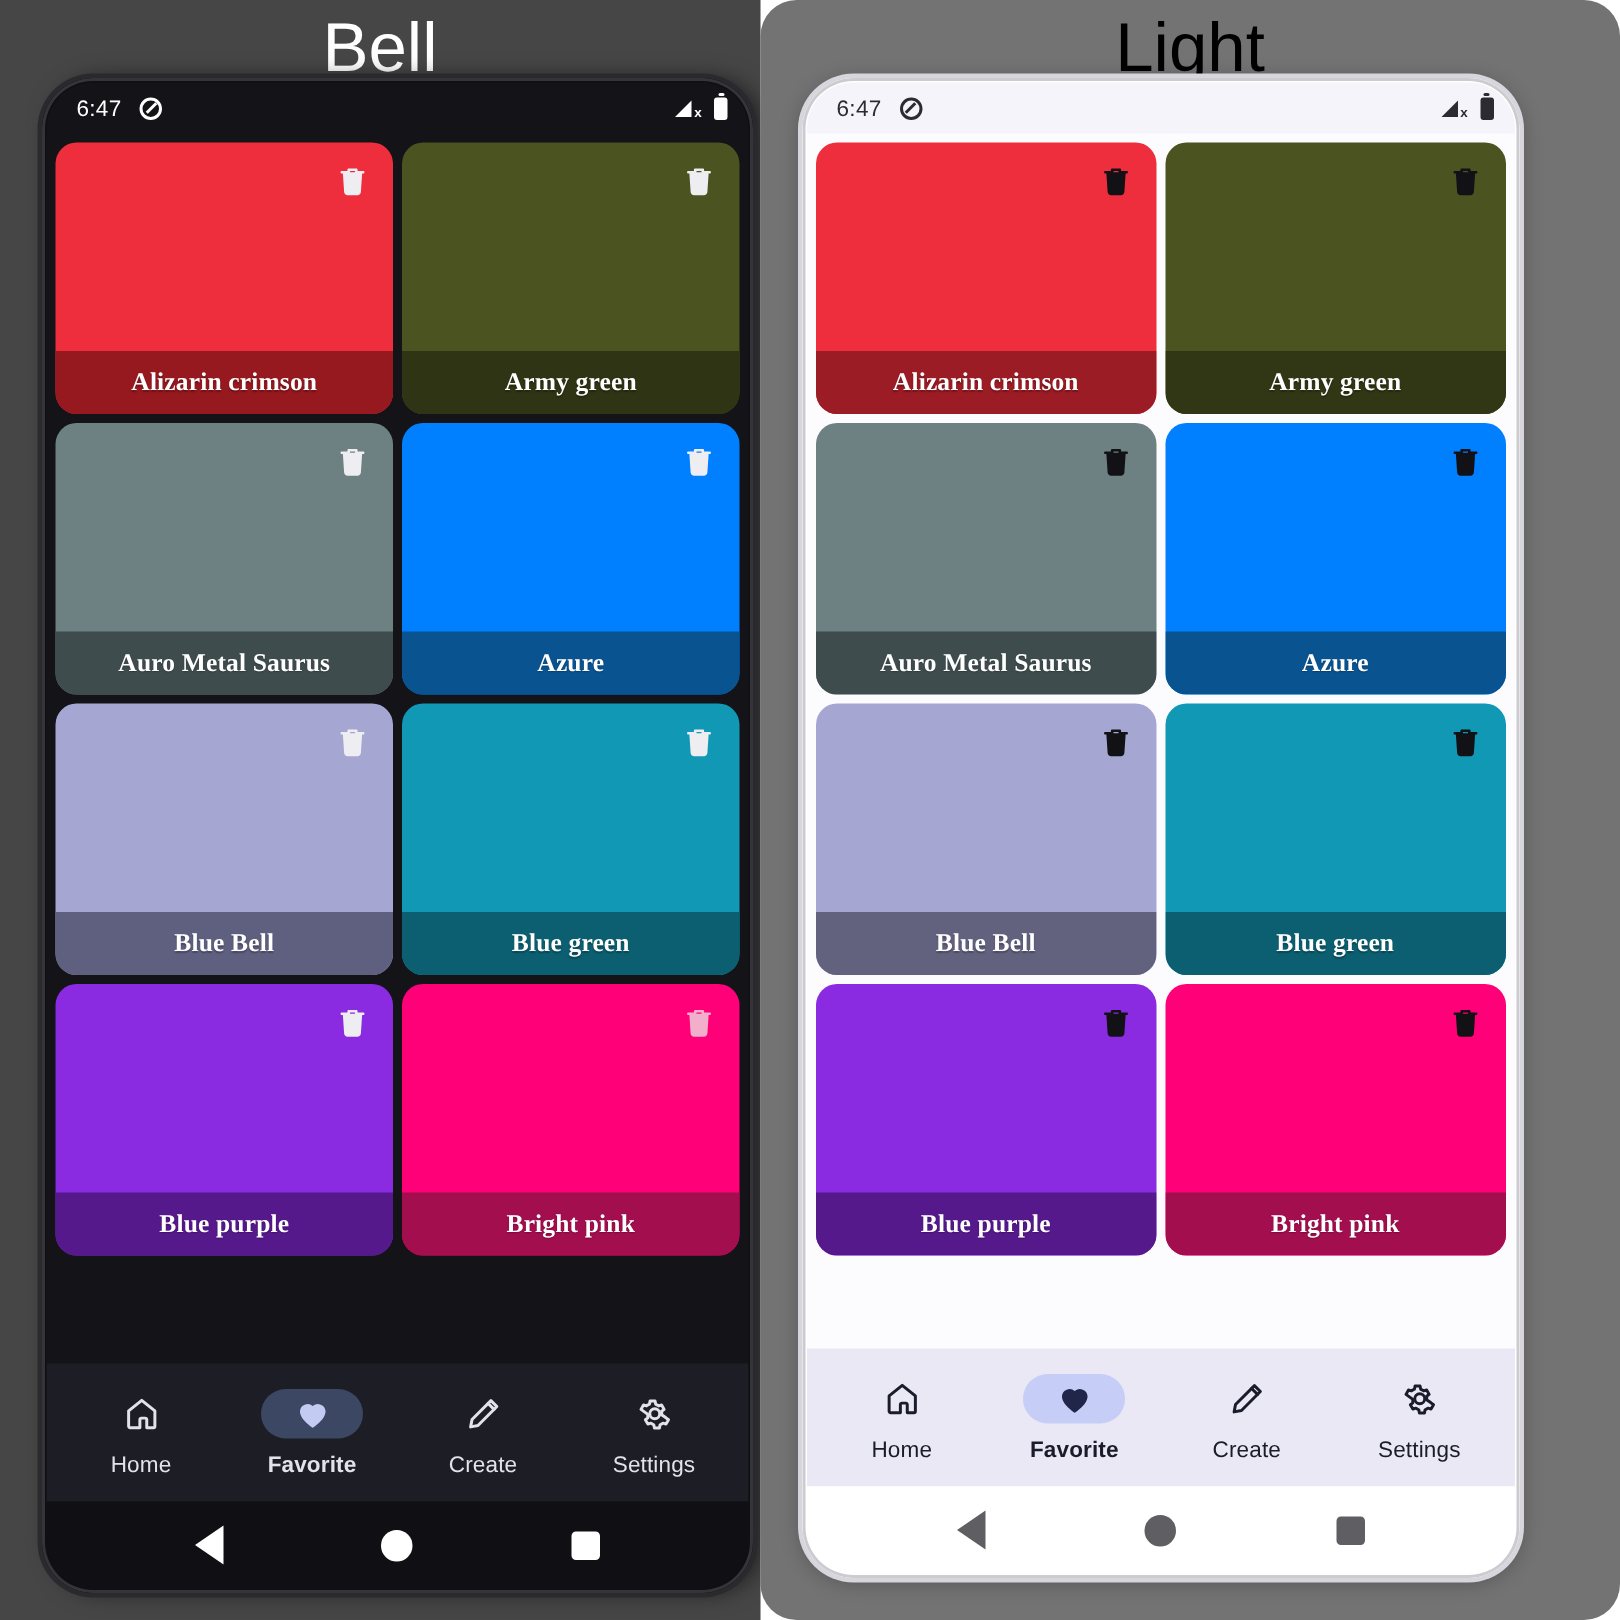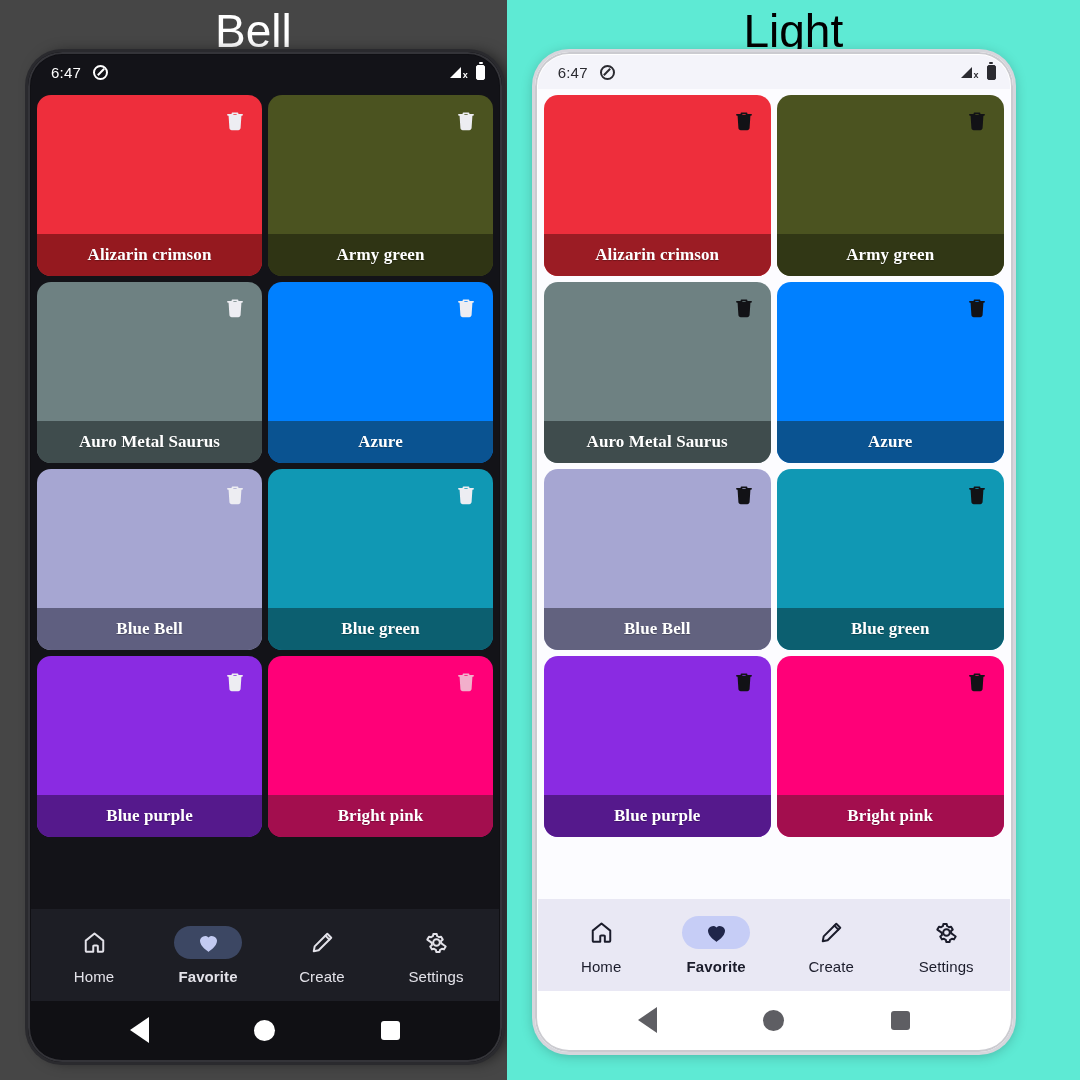--- a/index.html
+++ b/index.html
@@ -18,21 +18,21 @@
     display: flex;
   }
 
   
   .panel {
     position: relative;
     height: 1080px;
     overflow: hidden;
   }
   .panel-dark  { width: 540px; background: #464646; }
-  .panel-light { width: 611px; background: #5eead4; }
+  .panel-light { width: 611px; background: #737373; border-radius: 24px; }
 
   .panel-title {
     position: absolute;
     top: 2px;
     left: 0;
     width: 100%;
     text-align: center;
     font-size: 46px;
     font-weight: 400;
     letter-spacing: 0px;

